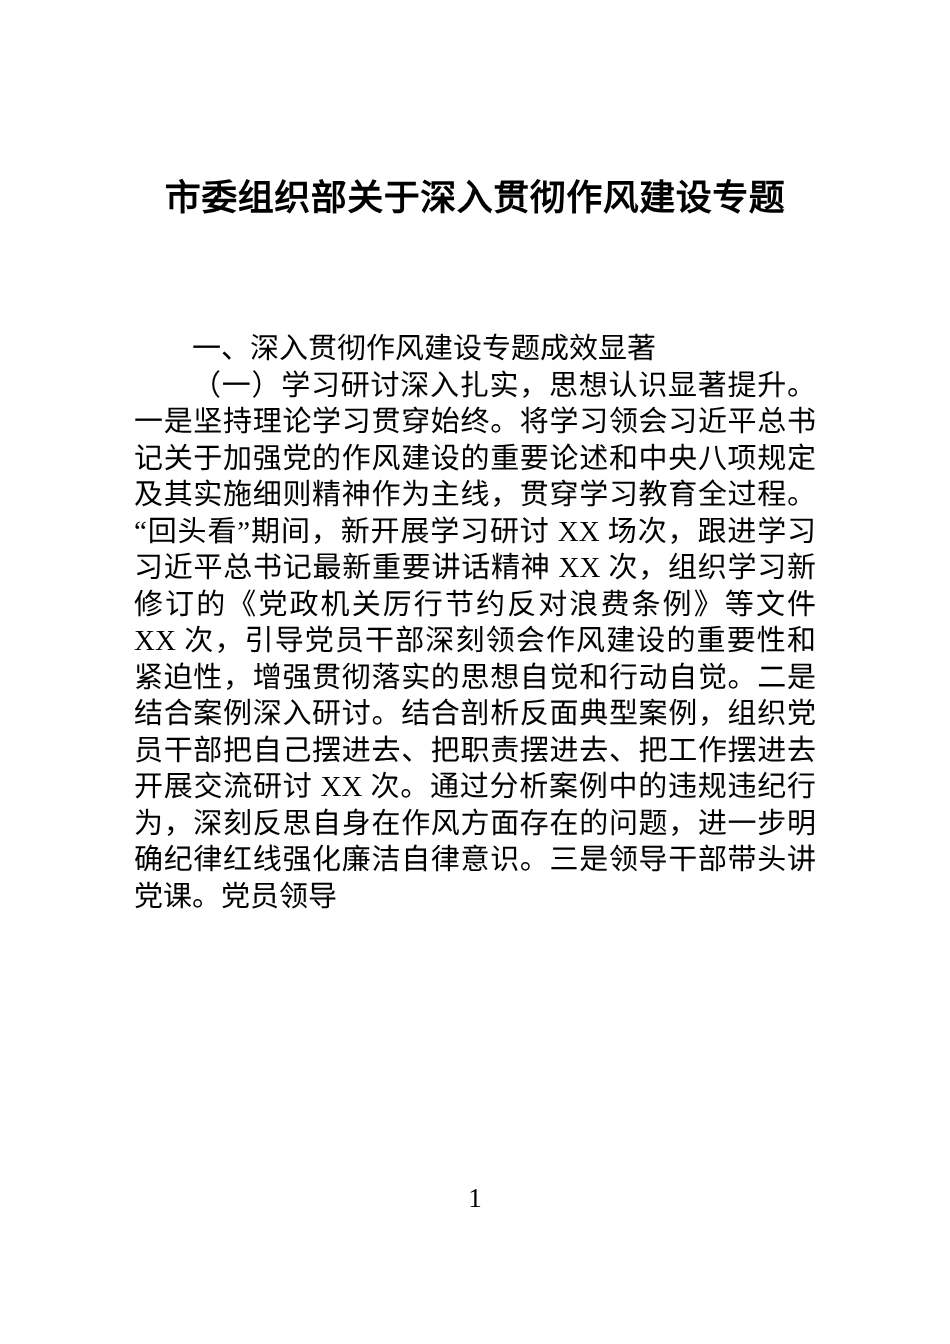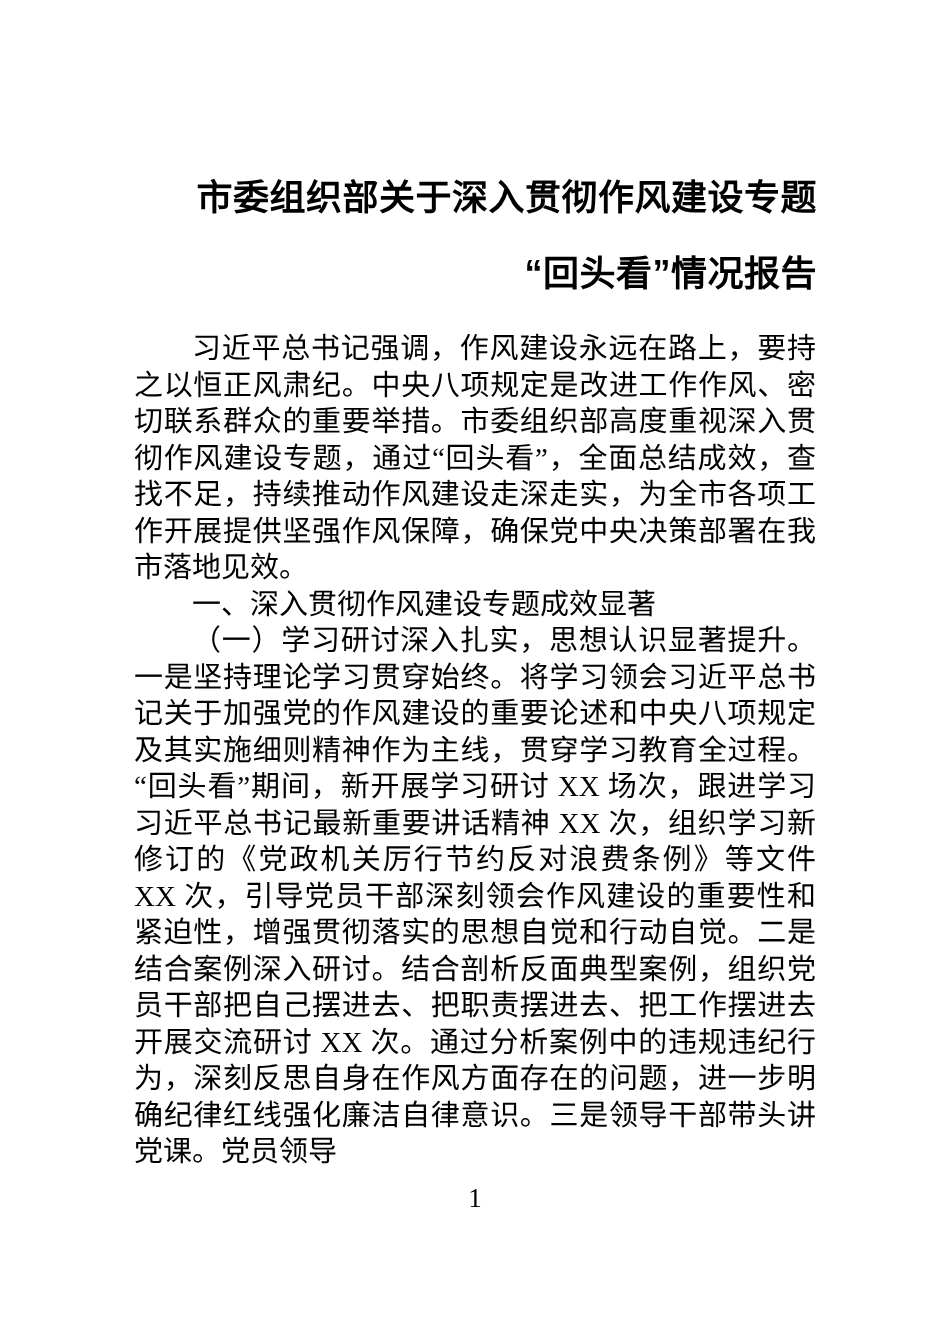--- a/index.html
+++ b/index.html
@@ -14,21 +14,21 @@
     background: #ffffff;
     color: #000000;
     overflow: hidden;
     font-family: "Liberation Serif", "DejaVu Serif", serif;
   }
   .title-block {
     position: absolute;
     top: 160px;
     left: 133px;
     width: 684px;
-    text-align: right;
+    text-align: center;
     font-weight: 700;
     font-size: 36px;
     line-height: 76px;
     letter-spacing: 0.5px;
     font-family: "Liberation Sans", "DejaVu Sans", sans-serif;
   }
   .content {
     position: absolute;
     top: 330px;
     left: 134px;
@@ -53,25 +53,23 @@
     font-family: "Liberation Serif", "DejaVu Serif", serif;
   }
 </style>
 </head>
 <body>
 
 <div class="page">
 
   <div class="title-block">
     <div>市委组织部关于深入贯彻作风建设专题</div>
-    <div>“回头看”情况报告</div>
   </div>
 
   <div class="content" id="paragraphs">
-      <p class="para--body">习近平总书记强调，作风建设永远在路上，要持之以恒正风肃纪。中央八项规定是改进工作作风、密切联系群众的重要举措。市委组织部高度重视深入贯彻作风建设专题，通过“回头看”，全面总结成效，查找不足，持续推动作风建设走深走实，为全市各项工作开展提供坚强作风保障，确保党中央决策部署在我市落地见效。</p>
       <p class="para--heading">一、深入贯彻作风建设专题成效显著</p>
       <p class="para--body">（一）学习研讨深入扎实，思想认识显著提升。一是坚持理论学习贯穿始终。将学习领会习近平总书记关于加强党的作风建设的重要论述和中央八项规定及其实施细则精神作为主线，贯穿学习教育全过程。“回头看”期间，新开展学习研讨 XX 场次，跟进学习习近平总书记最新重要讲话精神 XX 次，组织学习新修订的《党政机关厉行节约反对浪费条例》等文件 XX 次，引导党员干部深刻领会作风建设的重要性和紧迫性，增强贯彻落实的思想自觉和行动自觉。二是结合案例深入研讨。结合剖析反面典型案例，组织党员干部把自己摆进去、把职责摆进去、把工作摆进去开展交流研讨 XX 次。通过分析案例中的违规违纪行为，深刻反思自身在作风方面存在的问题，进一步明确纪律红线强化廉洁自律意识。三是领导干部带头讲党课。党员领导</p>
     </div>
 
   <div class="footer">
     <span>1</span>
   </div>
 
 </div>
 

